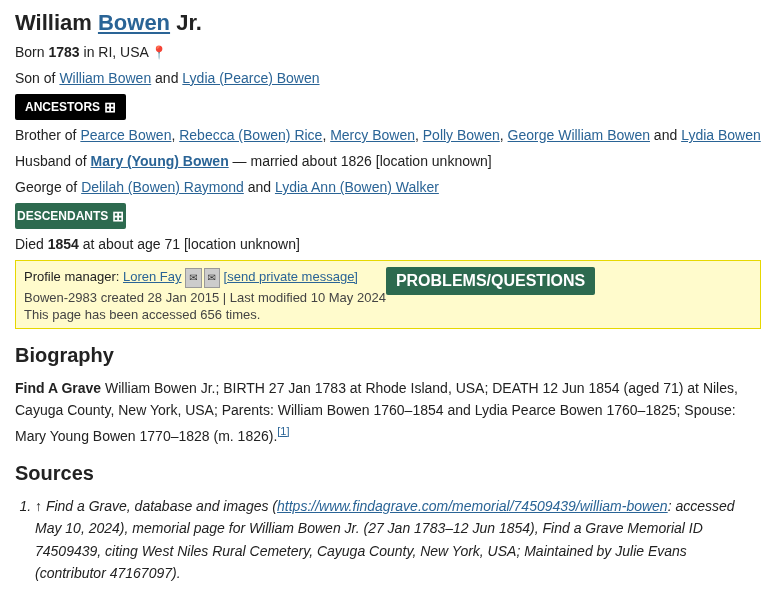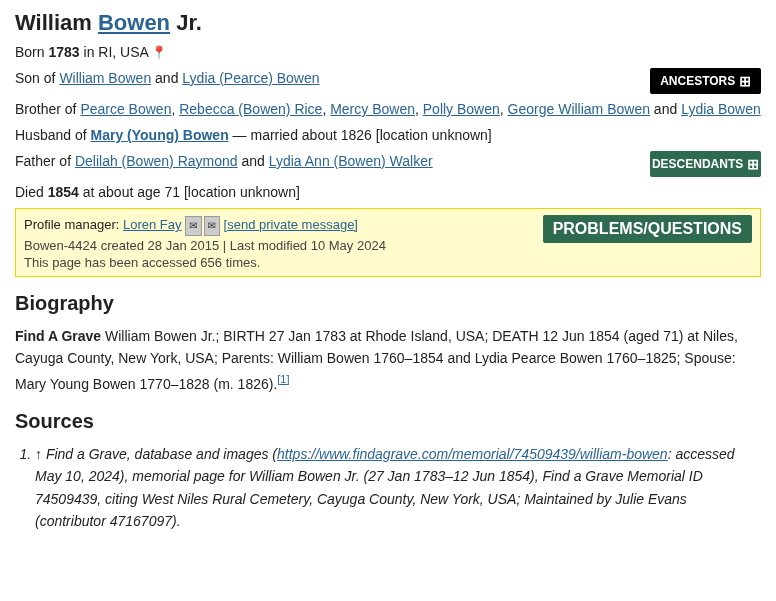--- a/index.html
+++ b/index.html
@@ -24,20 +24,21 @@
     .info-line {
       margin-bottom: 5px;
       line-height: 1.5;
     }
 
     .row-with-btn {
       display: flex;
       justify-content: space-between;
       align-items: flex-start;
       margin-bottom: 5px;
+      flex-direction: column;
     }
 
     .btn-ancestors {
       background-color: #000000;
       color: #fff;
       border: none;
       padding: 5px 10px;
       font-size: 12px;
       font-weight: bold;
       cursor: pointer;
@@ -72,21 +73,20 @@
       white-space: nowrap;
       border-radius: 2px;
     }
 
     .profile-manager-section {
       background-color: #fffbcc;
       border: 1px solid #e6d800;
       padding: 6px 8px;
       margin-bottom: 5px;
       display: flex;
-      justify-content: space-between;
       align-items: flex-start;
     }
     .manager-info {
       font-size: 13px;
       line-height: 1.6;
     }
     .manager-icons {
       display: inline-flex;
       gap: 2px;
       align-items: center;
@@ -169,21 +169,21 @@
 <div class="info-line">
   <span>Brother of </span><a>Pearce Bowen</a>, <a>Rebecca (Bowen) Rice</a>, <a>Mercy Bowen</a>, <a>Polly Bowen</a>, <a>George William Bowen</a><span> and </span><a>Lydia Bowen</a>
 </div>
 
 <div class="info-line">
   <span>Husband of </span><a><strong>Mary (Young) Bowen</strong></a><span> — married about 1826 [location unknown]</span>
 </div>
 
 <div class="row-with-btn">
   <div class="info-line">
-    <span>Father of </span><a>Delilah (Bowen) Raymond</a><span> and </span><a>Lydia Ann (Bowen) Walker</a>
+    <span>George of </span><a>Delilah (Bowen) Raymond</a><span> and </span><a>Lydia Ann (Bowen) Walker</a>
   </div>
   <button class="btn-descendants">
     <span>DESCENDANTS</span>
     <span class="btn-icon">⊞</span>
   </button>
 </div>
 
 <div class="info-line">
   <span>Died </span><strong>1854</strong><span> at about age 71 [location unknown]</span>
 </div>
@@ -192,21 +192,21 @@
   <div>
     <div class="manager-info">
       <span>Profile manager: </span><a>Loren Fay</a>
       <span class="manager-icons">
         <span class="icon-box">✉</span>
         <span class="icon-box">✉</span>
       </span>
       <a>[send private message]</a>
     </div>
     <div class="access-line">
-      <span>Bowen-4424</span> <span>created 28 Jan 2015</span> | <span>Last modified 10 May 2024</span>
+      <span>Bowen-2983</span> <span>created 28 Jan 2015</span> | <span>Last modified 10 May 2024</span>
     </div>
     <div class="access-line">
       <span>This page has been accessed 656 times.</span>
     </div>
   </div>
   <button class="btn-problems">
     <span>PROBLEMS/QUESTIONS</span>
   </button>
 </div>
 

